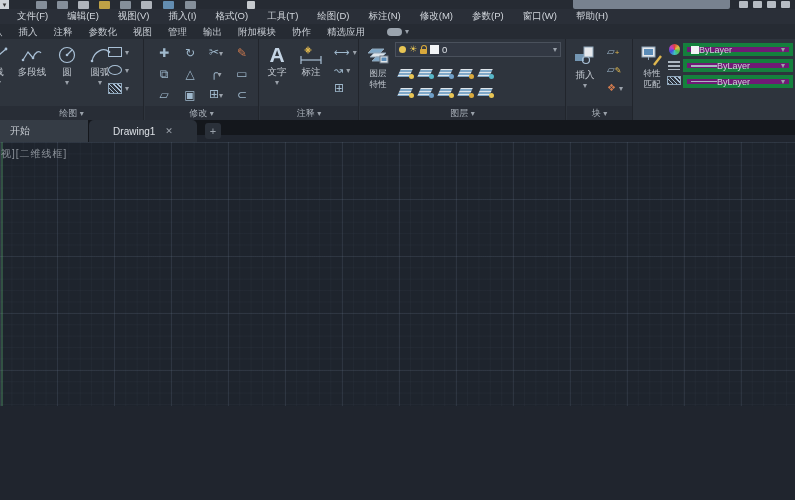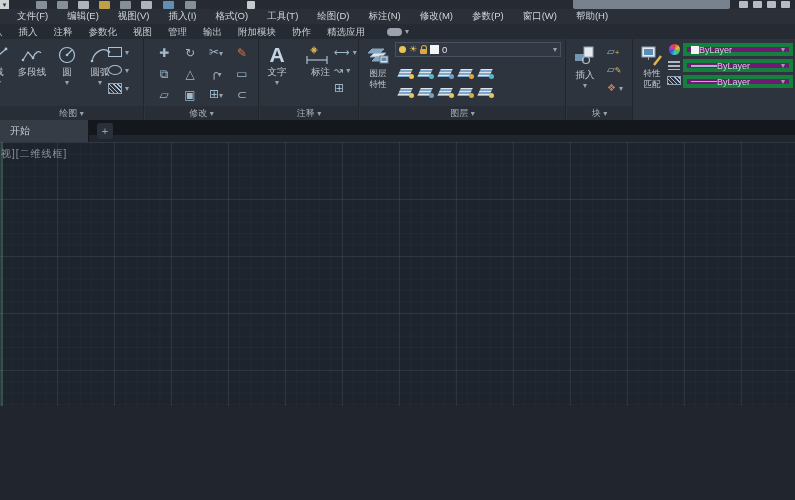--- a/index.html
+++ b/index.html
@@ -231,21 +231,21 @@
       </div>
     </div>
 
     <div class="panel" style="left:260px;width:99px;">
       <div style="position:absolute;left:2px;top:0;display:flex;">
         <div class="bigbtn" style="width:30px;">
           <span style="font-size:21px;line-height:22px;color:#c4d4e4;font-weight:bold;">A</span>
           <span class="lab">文字</span>
           <span class="arrow">▾</span>
         </div>
-        <div class="bigbtn" style="width:38px;align-items:flex-end;">
+        <div class="bigbtn" style="width:38px;">
           <svg width="26" height="22" viewBox="0 0 26 22">
             <g stroke="#e0b84f" stroke-width="1.1">
                 <line x1="8" y1="4" x2="12" y2="8"></line>
                 <line x1="12" y1="4" x2="8" y2="8"></line>
                 <line x1="10" y1="2.5" x2="10" y2="9.5"></line>
                 <line x1="6.5" y1="6" x2="13.5" y2="6"></line>
               </g>
             <g class="icn">
                 <line x1="3" y1="16" x2="23" y2="16"></line>
                 <line x1="3" y1="12" x2="3" y2="20"></line>
@@ -390,20 +390,24 @@
         <span style="flex:1">ByLayer</span>
         <span class="arrow">▾</span>
       </div>
     </div>
   </div>
 
   <div class="ftabs">
     <div class="ftab start">
       <span>开始</span>
     </div>
+    <div class="ftab active">
+      <span>Drawing1</span>
+      <span class="x">✕</span>
+    </div>
     <div class="newtab">+</div>
   </div>
 
   <div class="canvas">
     <div class="yaxis"></div>
     <div class="vplabel">视][二维线框]</div>
 
   </div>
 
 </div>

